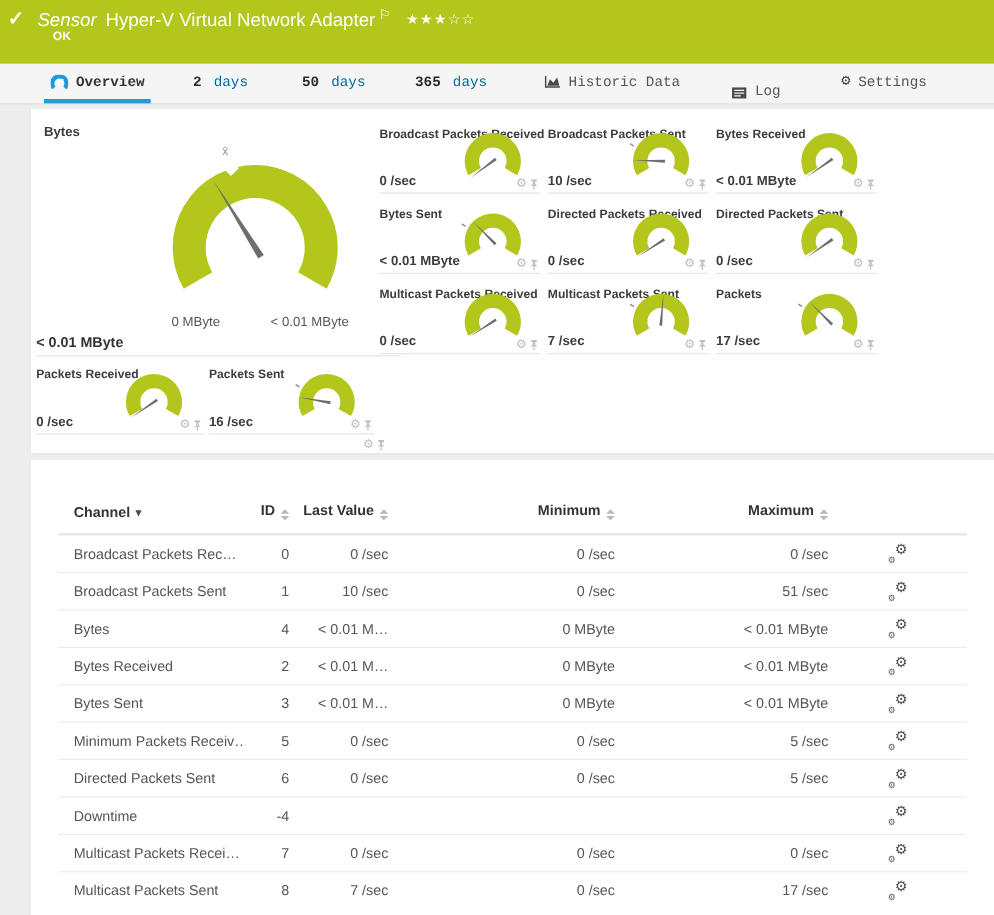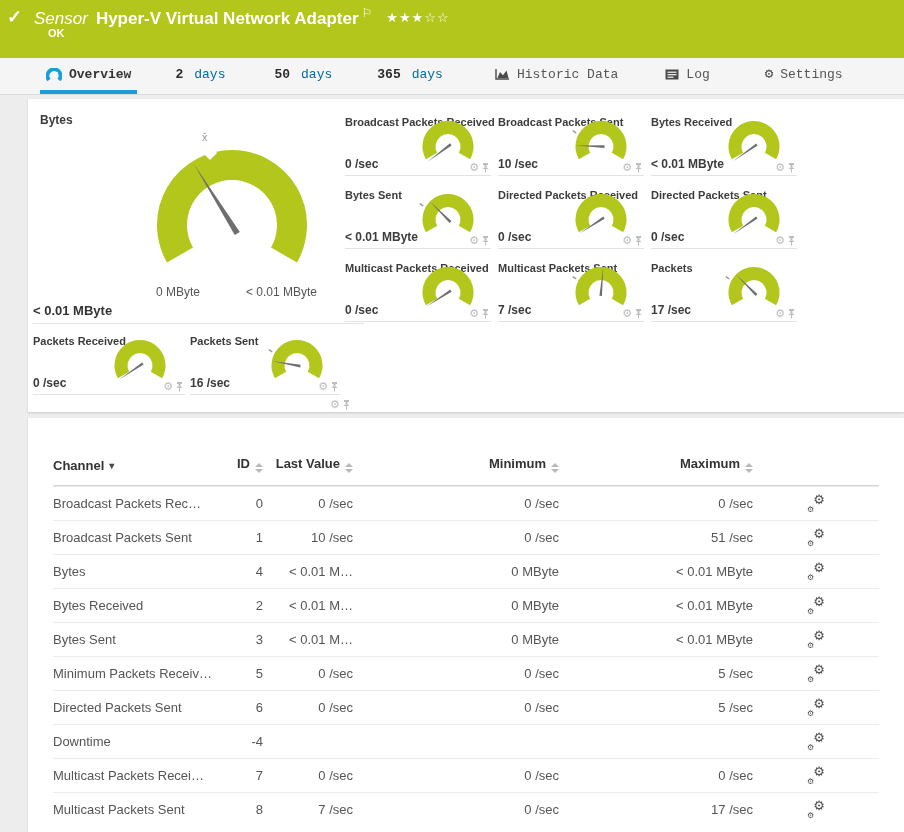--- a/index.html
+++ b/index.html
@@ -6,35 +6,35 @@
   body{
     width:904px;height:832px;overflow:hidden;position:relative;
     background:#ededed;font-family:"Liberation Sans",sans-serif;
     -webkit-font-smoothing:antialiased;
   }
   
   .sensor-bar{position:absolute;left:0;top:0;width:904px;height:58px;background:#b2c61b;color:#fff;}
   .check{position:absolute;left:7px;top:6px;font-size:18px;font-weight:bold;}
   .sensor-line{position:absolute;left:34px;top:6px;font-size:17px;white-space:nowrap;}
   .sensor-word{font-style:italic;font-weight:400;margin-right:8px;}
-  .sensor-title{font-weight:700;}
+  .sensor-title{font-weight:400;}
   .flag{font-size:12px;vertical-align:7px;margin-left:3px;}
   .stars{margin-left:14px;font-size:13px;letter-spacing:1px;vertical-align:2px;}
   .ok-badge{position:absolute;left:48px;top:27px;font-size:11px;font-weight:700;}
   
   .tabs{position:absolute;left:0;top:58px;width:904px;height:37px;background:#f5f5f5;
         border-bottom:1px solid #dcdcdc;display:flex;align-items:stretch;padding-left:40px;box-sizing:border-box;}
   .tab{display:flex;align-items:center;gap:7px;padding:0 6px;border-bottom:4px solid transparent;
        font-size:13px;color:#555;cursor:pointer;white-space:nowrap;box-sizing:border-box;font-family:Liberation Mono, monospace;}
   .tab.active{border-bottom-color:#1b9dd9;color:#333;font-weight:700;}
   .tab .num{font-weight:700;color:#2b2b2b;margin-right:4px;}
   .tab .days{color:#0369a1;font-weight:400;}
   .tab svg{display:block;}
   .t-overview{margin-right:32px;}.t-live{margin-right:25px;}.t-2d{margin-right:37px;}
-  .t-30d{margin-right:33px;}.t-365d{margin-right:40px;}.t-hist{margin-right:35px;}.t-log{margin-right:43px;}
+  .t-30d{margin-right:33px;}.t-365d{margin-right:40px;}.t-hist{margin-right:35px;}.t-log{margin-right:43px;align-items:flex-end;}
   .gear-glyph{font-size:14px;color:#4a4a4a;line-height:1;}
   
   .card{position:absolute;left:28px;width:876px;background:#fff;box-shadow:0 1px 2px rgba(0,0,0,.15);}
   .card.overview{top:99px;height:313px;}
   .card.table{top:418px;height:414px;}
   
   .bytes-label{position:absolute;left:12px;top:14px;font-size:12px;font-weight:700;color:#3c3c3c;}
   .main-gauge-svg{position:absolute;left:98px;top:30px;}
   .scale-min{position:absolute;left:128px;top:186px;font-size:12px;color:#555;}
   .scale-max{position:absolute;left:218px;top:186px;font-size:12px;color:#555;}
@@ -58,21 +58,21 @@
   .needle{fill:#6e6e6e;}
   .tick{stroke:#9a9a9a;stroke-width:1.5;}
   .avg-text{font-size:11px;fill:#999;}
   
   .tbl{margin:0 25px;font-size:13px;color:#555;}
   .trow{display:grid;grid-template-columns:170px 40px 90px 206px 194px 1fr;align-items:center;height:33px;border-top:1px solid #ebebeb;}
   .thead{display:grid;grid-template-columns:170px 40px 90px 206px 194px 1fr;align-items:end;
          padding-top:38px;padding-bottom:12px;color:#333;font-weight:700;border-bottom:1px solid #d4d4d4;}
   .thead .c-id,.thead .c-last,.thead .c-min,.thead .c-max{text-align:right;}
   .c-id,.c-last,.c-min,.c-max{text-align:right;}
-  .c-channel{text-align:left;white-space:nowrap;overflow:hidden;cursor:pointer;}
+  .c-channel{text-align:left;white-space:nowrap;overflow:hidden;cursor:pointer;margin-left:14px;}
   .c-tools{display:flex;justify-content:center;}
   .sort{display:inline-flex;flex-direction:column;gap:2px;margin-left:5px;vertical-align:1px;cursor:pointer;}
   .sort i{display:block;width:0;height:0;border-left:4px solid transparent;border-right:4px solid transparent;}
   .sort .up{border-bottom:4px solid #b9b9b9;}
   .sort .down{border-top:4px solid #b9b9b9;}
   .sorted-arrow{display:inline-block;margin-left:5px;color:#4a4a4a;font-size:10px;vertical-align:1px;cursor:pointer;}
   .lastcol{width:90px;line-height:1.25;}
   .gears{position:relative;display:inline-block;width:18px;height:18px;cursor:pointer;}
   .gear-big{position:absolute;right:0;top:-2px;font-size:13px;color:#4f4f4f;line-height:1;}
   .gear-sm{position:absolute;left:0;bottom:-1px;font-size:8px;color:#4f4f4f;line-height:1;}

